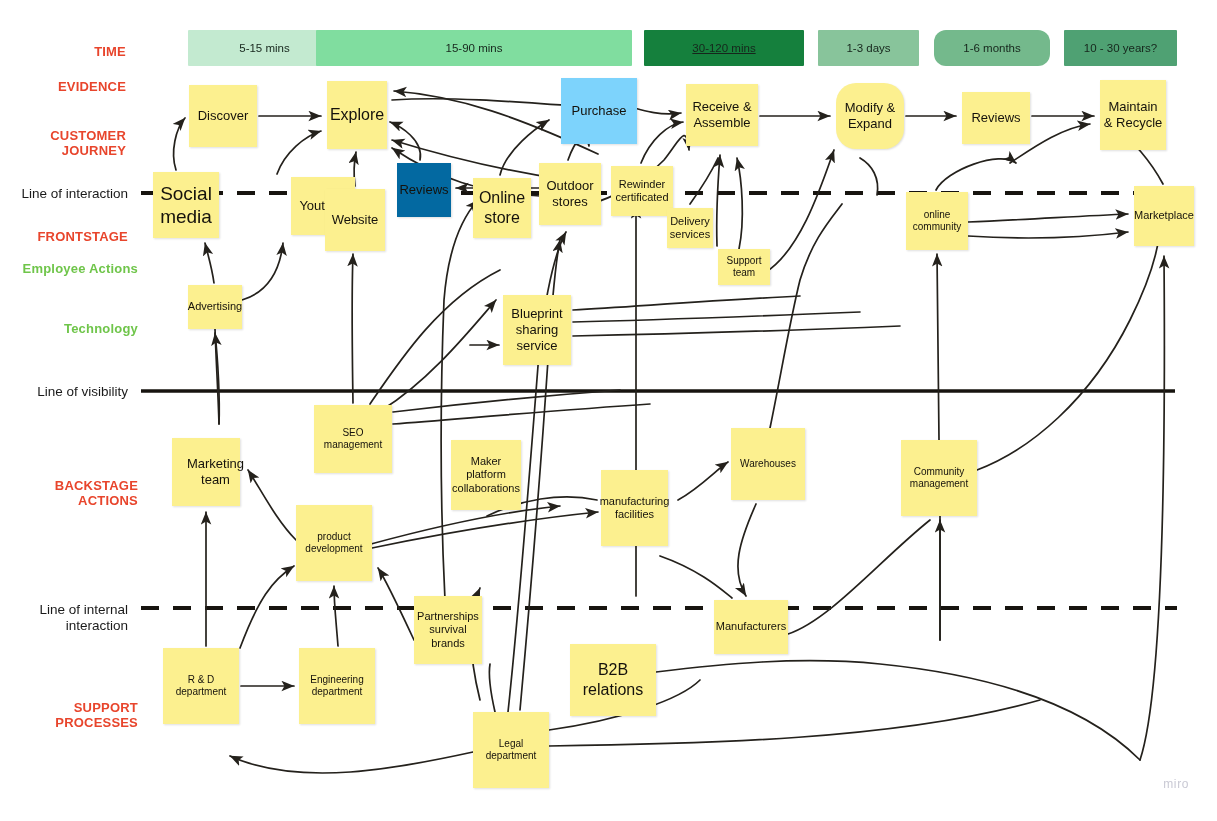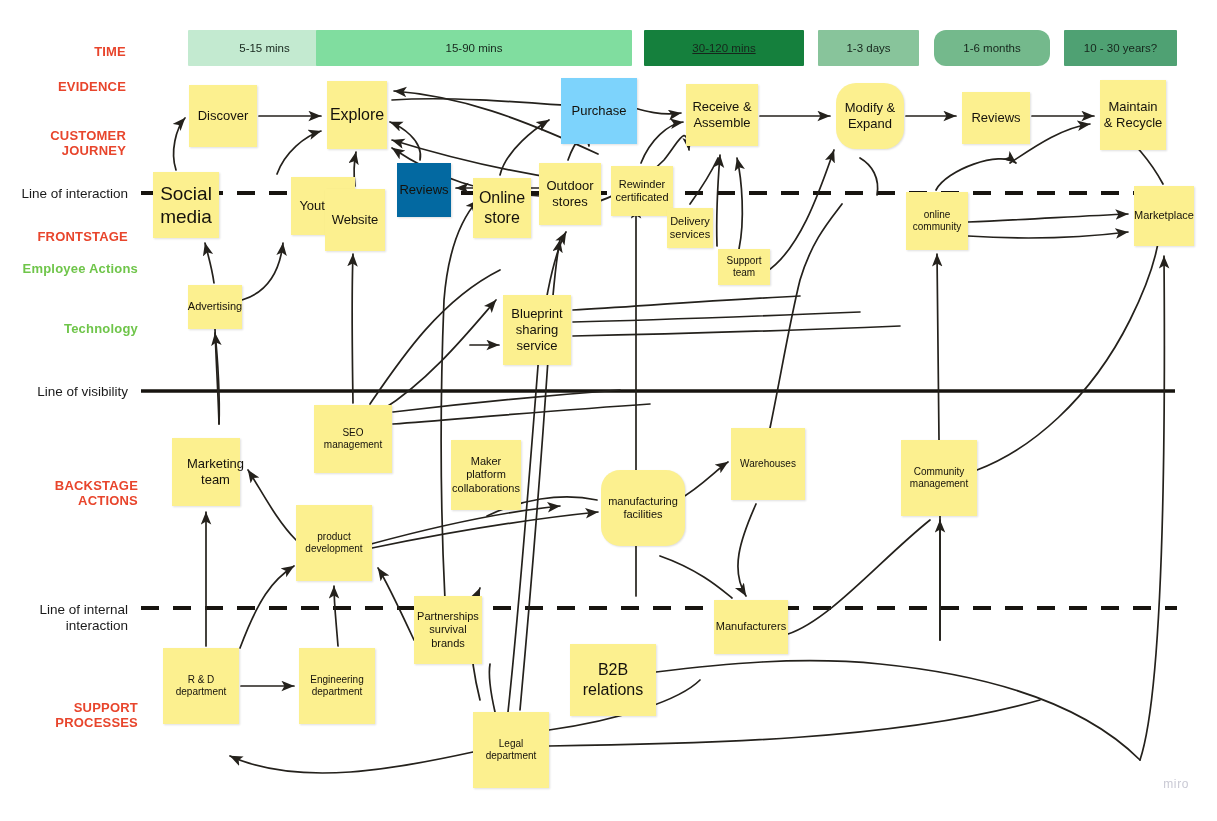--- a/index.html
+++ b/index.html
@@ -199,21 +199,21 @@
       <div class="note n-md" style="left: 503px; top: 295px; width: 68px; height: 70px; background: rgb(252, 240, 143);">Blueprint
 sharing
 service</div>
       <div class="note n-sm" style="left: 314px; top: 405px; width: 78px; height: 68px; background: rgb(252, 240, 143);">SEO
 management</div>
       <div class="note n-md" style="left: 172px; top: 438px; width: 68px; height: 68px; background: rgb(252, 240, 143); padding-left: 22px;">Marketing
 team</div>
       <div class="note n-xs" style="left: 451px; top: 440px; width: 70px; height: 70px; background: rgb(252, 240, 143);">Maker
 platform
 collaborations</div>
-      <div class="note n-xs" style="left: 601px; top: 470px; width: 84px; height: 76px; background: rgb(252, 240, 143); border-radius: 19px;">manufacturing
+      <div class="note n-xs" style="left: 601px; top: 470px; width: 67px; height: 76px; background: rgb(252, 240, 143);">manufacturing
 facilities</div>
       <div class="note n-sm" style="left: 731px; top: 428px; width: 74px; height: 72px; background: rgb(252, 240, 143);">Warehouses</div>
       <div class="note n-sm" style="left: 901px; top: 440px; width: 76px; height: 76px; background: rgb(252, 240, 143);">Community
 management</div>
       <div class="note n-sm" style="left: 296px; top: 505px; width: 76px; height: 76px; background: rgb(252, 240, 143);">product
 development</div>
       <div class="note n-xs" style="left: 414px; top: 596px; width: 68px; height: 68px; background: rgb(252, 240, 143);">Partnerships
 survival
 brands</div>
       <div class="note n-xs" style="left: 714px; top: 600px; width: 74px; height: 54px; background: rgb(252, 240, 143);">Manufacturers</div>

